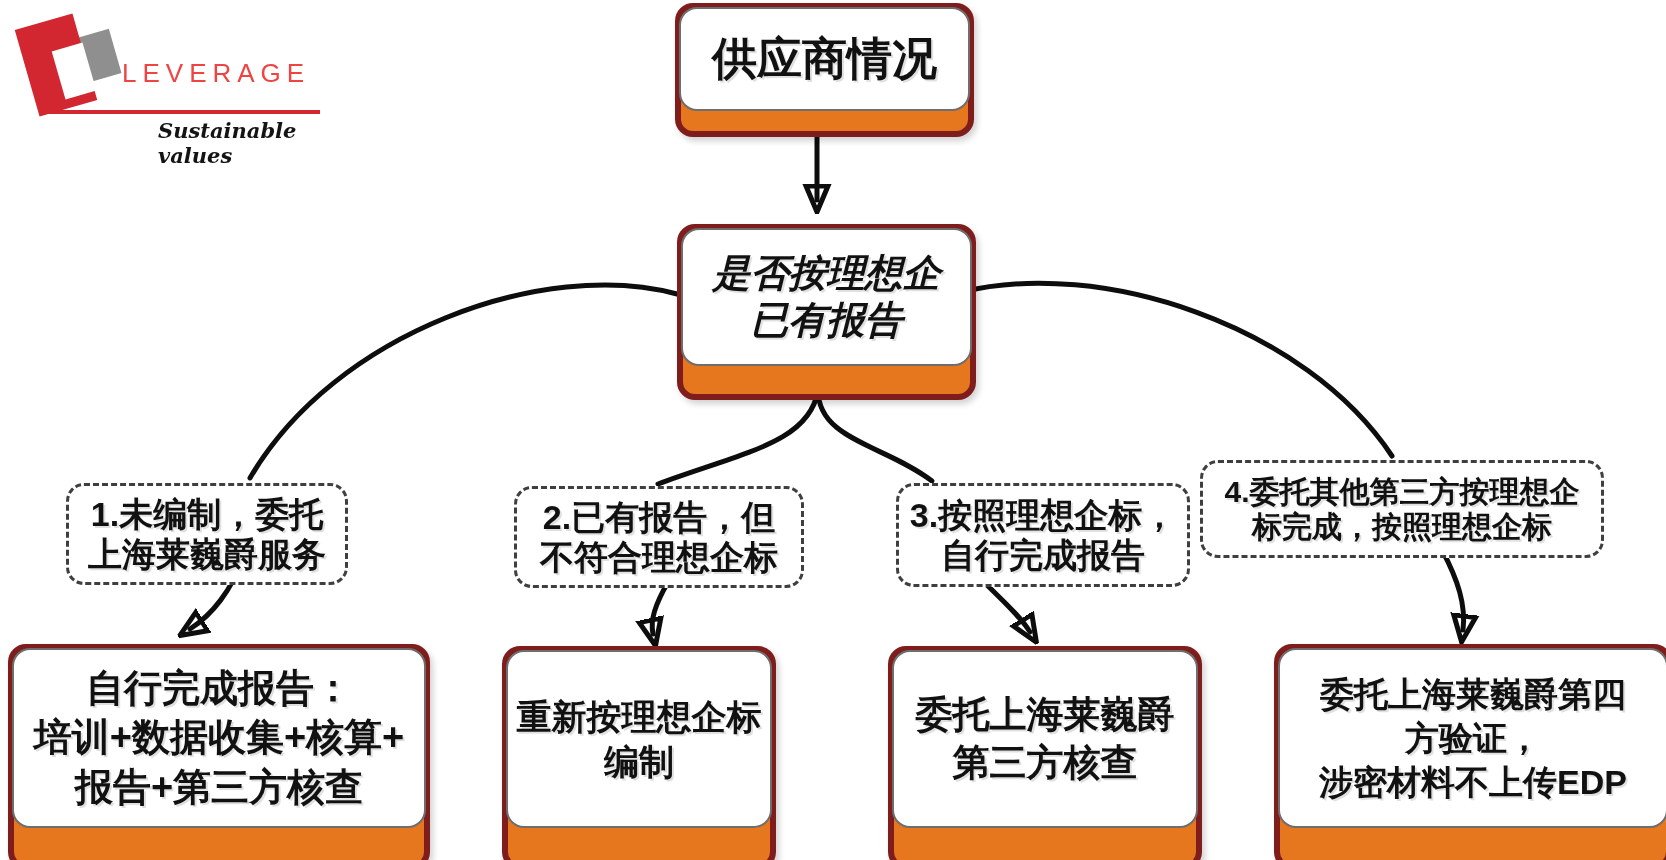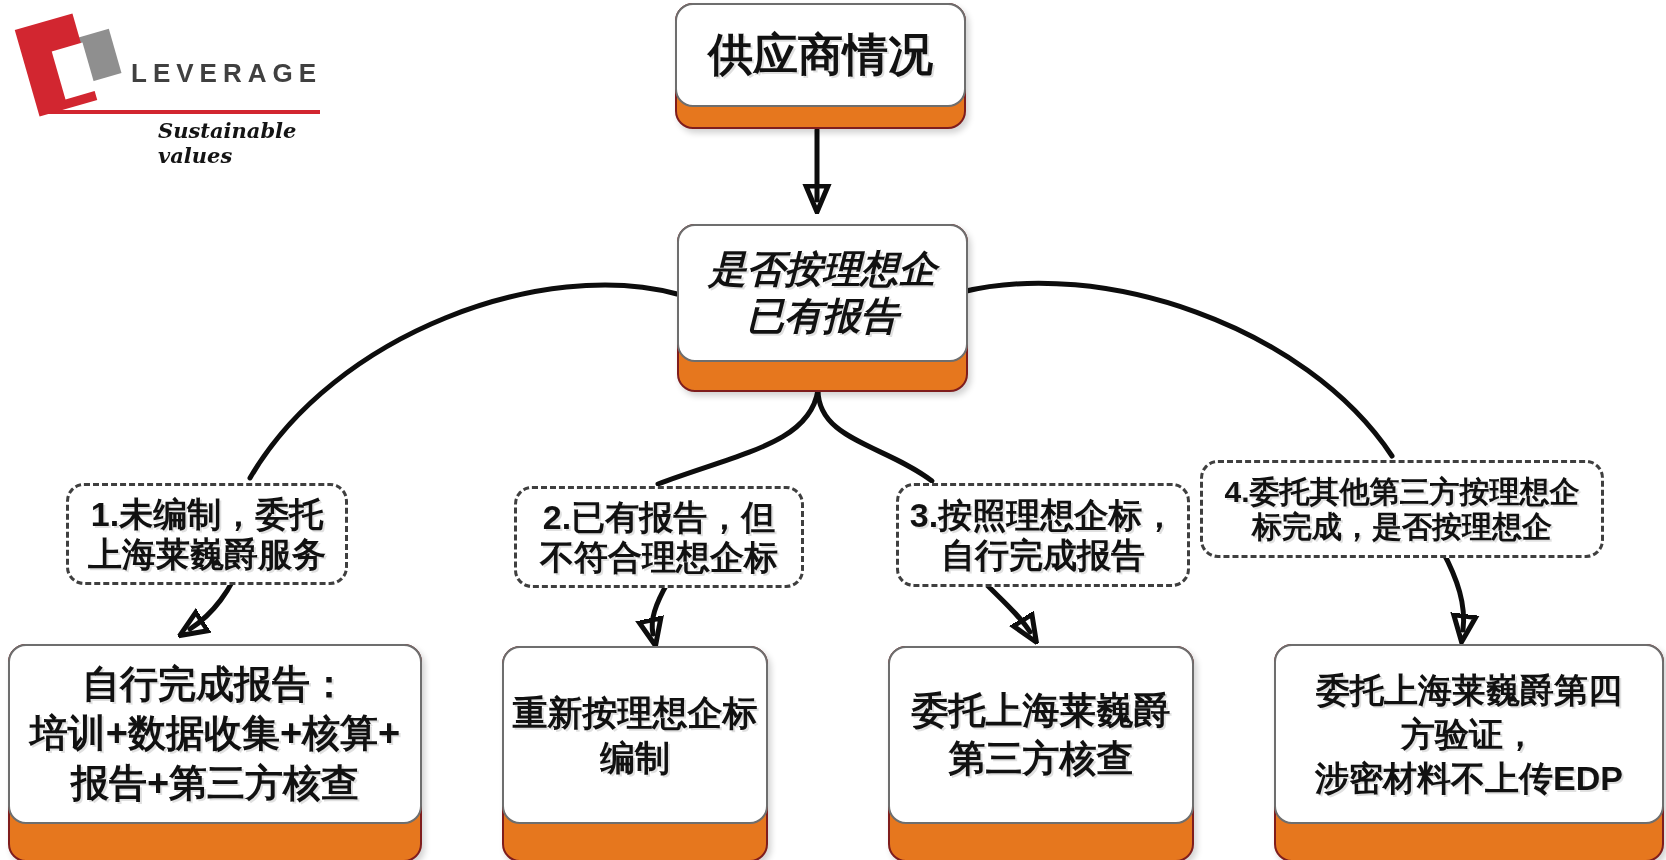--- a/index.html
+++ b/index.html
@@ -6,25 +6,25 @@
   #canvas{
     position:relative;width:1666px;height:860px;background:#ffffff;
     font-family:"Liberation Sans","DejaVu Sans",sans-serif;overflow:hidden;
   }
   
   #logo{position:absolute;left:10px;top:6px;width:310px;height:138px;}
   .logo-shape{position:absolute;}
   .logo-gray{left:62px;top:28px;width:44px;height:46px;background:#8f8f8f;transform:rotate(-16deg);z-index:1;}
   .logo-red{left:16px;top:14px;width:60px;height:90px;background:#d22630;transform:rotate(-16deg);z-index:2;}
   .logo-white{left:48px;top:40px;width:32px;height:50px;background:#ffffff;transform:rotate(-16deg);z-index:3;}
-  .brand-name{position:absolute;left:112px;top:52px;font-size:26px;font-weight:bold;color:#404040;letter-spacing:6px;margin-left:9px;}
+  .brand-name{position:absolute;left:112px;top:52px;font-size:26px;font-weight:normal;color:#ef4444;letter-spacing:6px;}
   .brand-underline{position:absolute;left:38px;top:104px;width:272px;height:4px;background:#d22630;}
   .brand-tagline{position:absolute;left:148px;top:112px;font-size:21px;font-style:italic;font-weight:600;color:#141414;font-family:"DejaVu Serif","Liberation Serif",serif;}
   
-  .node{position:absolute;background:#e6771e;border:2px solid #7f1d1d;border-radius:18px;z-index:2;box-shadow:3px 4px 6px rgba(0,0,0,0.18);}
+  .node{position:absolute;background:#e6771e;border:6px solid #7f1d1d;border-radius:18px;z-index:2;box-shadow:3px 4px 6px rgba(0,0,0,0.18);}
   .node .inner{position:absolute;top:-2px;left:-2px;right:-2px;background:#ffffff;border:2px solid #6e6e6e;border-radius:18px;display:flex;flex-direction:column;align-items:center;justify-content:center;text-align:center;}
   .node .inner.h-sm{height:calc(100% - 22px);}
   .node .inner.h-md{height:calc(100% - 30px);}
   .node .inner.h-lg{height:calc(100% - 38px);}
   .node-text{color:#111;font-weight:bold;text-shadow:2px 2px 0 rgba(0,0,0,0.12);}
   
   .cond{position:absolute;background:#ffffff;border:3px dashed #3f3f3f;border-radius:18px;display:flex;flex-direction:column;align-items:center;justify-content:center;text-align:center;z-index:2;}
   .cond .node-text{line-height:1.18;}
   
   #node-start{left:675px;top:3px;width:287px;height:122px;}
@@ -102,21 +102,21 @@
   <div class="cond" id="cond-2">
     <span class="node-text">2.已有报告，但</span>
     <span class="node-text">不符合理想企标</span>
   </div>
   <div class="cond" id="cond-3">
     <span class="node-text">3.按照理想企标，</span>
     <span class="node-text">自行完成报告</span>
   </div>
   <div class="cond" id="cond-4">
     <span class="node-text">4.委托其他第三方按理想企</span>
-    <span class="node-text">标完成，是否按理想企</span>
+    <span class="node-text">标完成，按照理想企标</span>
   </div>
 
   <div class="node" id="result-1">
     <div class="inner h-lg">
       <span class="node-text">自行完成报告：</span>
       <span class="node-text">培训+数据收集+核算+</span>
       <span class="node-text">报告+第三方核查</span>
     </div>
   </div>
   <div class="node" id="result-2">

